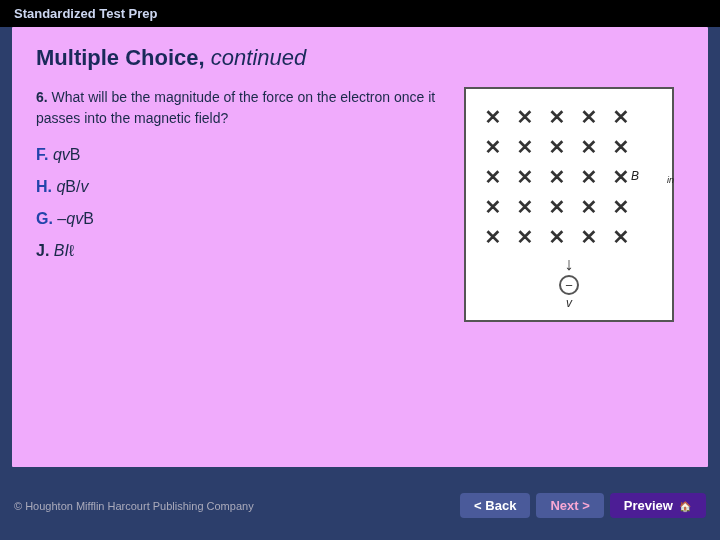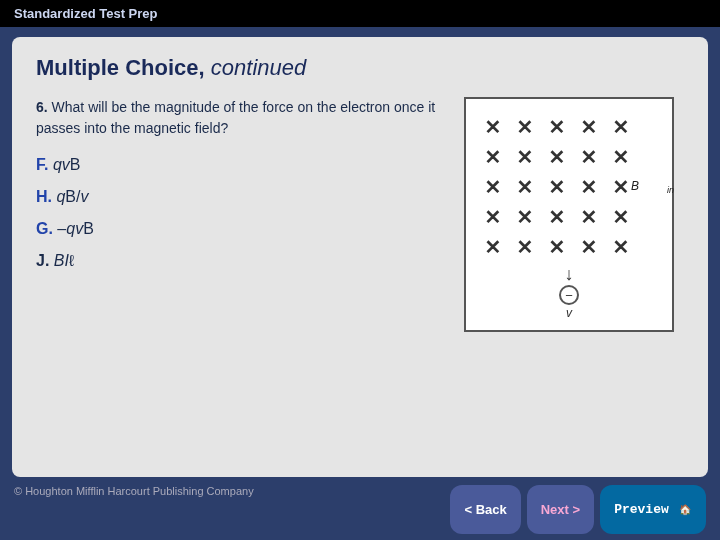--- a/index.html
+++ b/index.html
@@ -14,23 +14,23 @@
 
     .header {
       background: #000000;
       padding: 6px 14px;
       color: #ccd6f0;
       font-size: 13px;
       font-weight: bold;
     }
 
     .main-card {
-      background: #e5e5e5;
-      margin: 10px 12px;
-      border-radius: 8px;
+      background: #f0abfc;
+      margin: 0 12px;
+      border-radius: 1px;
       padding: 18px 24px 18px 24px;
       min-height: 440px;
     }
 
     .card-title {
       font-size: 22px;
       font-weight: bold;
       color: #1a2a5a;
       margin-bottom: 16px;
     }
@@ -154,61 +154,61 @@
     .velocity-group {
       display: flex;
       flex-direction: column;
       align-items: center;
       margin-top: 2px;
     }
 
     .footer-bar {
       display: flex;
       justify-content: space-between;
+      align-items: center;
       padding: 6px 14px;
       position: absolute;
-      bottom: 0;
+      bottom: 16px;
       left: 0;
       right: 0;
       background: #2c3e6b;
     }
 
     .footer-copyright {
       color: #aab;
       font-size: 11px;
     }
 
     .footer-buttons {
       display: flex;
       gap: 6px;
     }
 
     .nav-btn {
-      padding: 17px 14px;
-      border-radius: 12px;
+      padding: 5px 14px;
+      border-radius: 4px;
       font-size: 13px;
       font-weight: bold;
       cursor: pointer;
       border: none;
     }
 
     .btn-back {
       background: #4a5a9a;
       color: white;
     }
 
     .btn-next {
       background: #4a5a9a;
       color: #f9a8d4;
     }
 
     .btn-preview {
-      background: #0369a1;
+      background: #4c1d95;
       color: white;
-      font-family: Liberation Mono, monospace;
     }
 
     .btn-main {
       background: #cc2222;
       color: white;
     }
 
     .btn-icon {
       font-size: 10px;
       margin-left: 3px;

